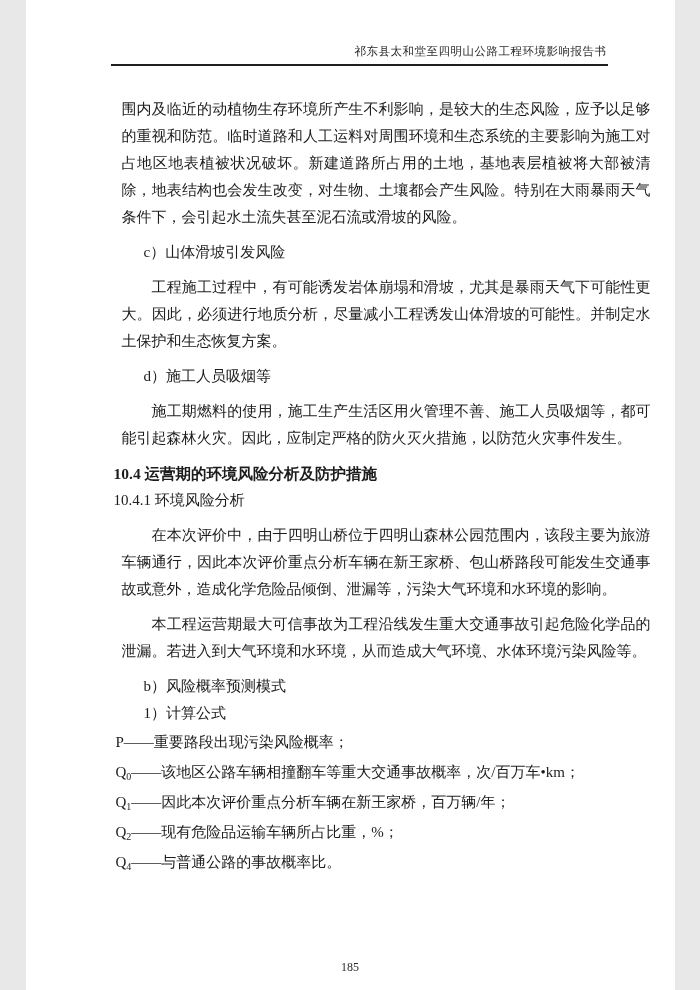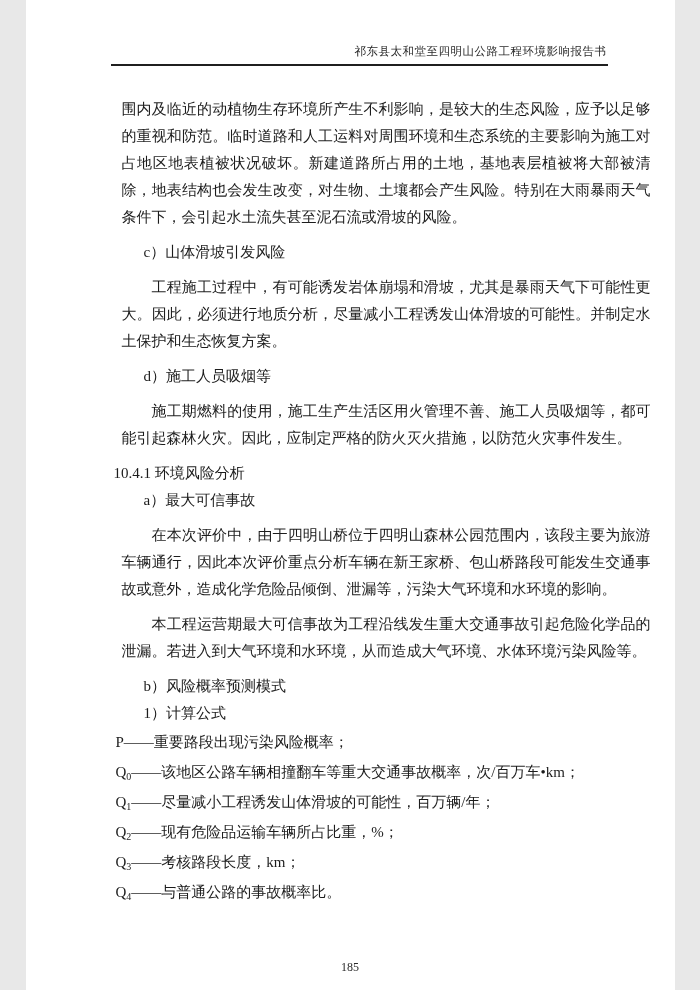--- a/index.html
+++ b/index.html
@@ -101,39 +101,38 @@
   <div class="content">
 
     <p class="para">围内及临近的动植物生存环境所产生不利影响，是较大的生态风险，应予以足够的重视和防范。临时道路和人工运料对周围环境和生态系统的主要影响为施工对占地区地表植被状况破坏。新建道路所占用的土地，基地表层植被将大部被清除，地表结构也会发生改变，对生物、土壤都会产生风险。特别在大雨暴雨天气条件下，会引起水土流失甚至泥石流或滑坡的风险。</p>
 
     <p class="item-head">c）山体滑坡引发风险</p>
     <p class="para indent">工程施工过程中，有可能诱发岩体崩塌和滑坡，尤其是暴雨天气下可能性更大。因此，必须进行地质分析，尽量减小工程诱发山体滑坡的可能性。并制定水土保护和生态恢复方案。</p>
 
     <p class="item-head">d）施工人员吸烟等</p>
     <p class="para indent">施工期燃料的使用，施工生产生活区用火管理不善、施工人员吸烟等，都可能引起森林火灾。因此，应制定严格的防火灭火措施，以防范火灾事件发生。</p>
 
+    <h2 class="sec-head">10.4  运营期的环境风险分析及防护措施</h2>
     <h3 class="sub-head">10.4.1  环境风险分析</h3>
 
-    <p class="item-head">a）最大可信事故</p>
     <p class="para indent">在本次评价中，由于四明山桥位于四明山森林公园范围内，该段主要为旅游车辆通行，因此本次评价重点分析车辆在新王家桥、包山桥路段可能发生交通事故或意外，造成化学危险品倾倒、泄漏等，污染大气环境和水环境的影响。</p>
     <p class="para indent">本工程运营期最大可信事故为工程沿线发生重大交通事故引起危险化学品的泄漏。若进入到大气环境和水环境，从而造成大气环境、水体环境污染风险等。</p>
 
     <p class="item-head">b）风险概率预测模式</p>
     <p class="item-head">1）计算公式</p>
 
 
     <p class="def-line"><span>P</span><span class="sub"></span><span>——重要路段出现污染风险概率；</span></p>
 
     <p class="def-line"><span>Q</span><span class="sub">0</span><span>——该地区公路车辆相撞翻车等重大交通事故概率，次/百万车•km；</span></p>
 
-    <p class="def-line"><span>Q</span><span class="sub">1</span><span>——尽量减小工程诱发山体滑坡的可能性，百万辆/年；</span></p>
+    <p class="def-line"><span>Q</span><span class="sub">1</span><span>——因此本次评价重点分析车辆在新王家桥，百万辆/年；</span></p>
 
     <p class="def-line"><span>Q</span><span class="sub">2</span><span>——现有危险品运输车辆所占比重，%；</span></p>
 
-    <p class="def-line"><span>Q</span><span class="sub">3</span><span>——考核路段长度，km；</span></p>
 
     <p class="def-line"><span>Q</span><span class="sub">4</span><span>——与普通公路的事故概率比。</span></p>
 
   </div>
 
   <div class="page-number">185</div>
 
 </div>
 
 </body></html>

